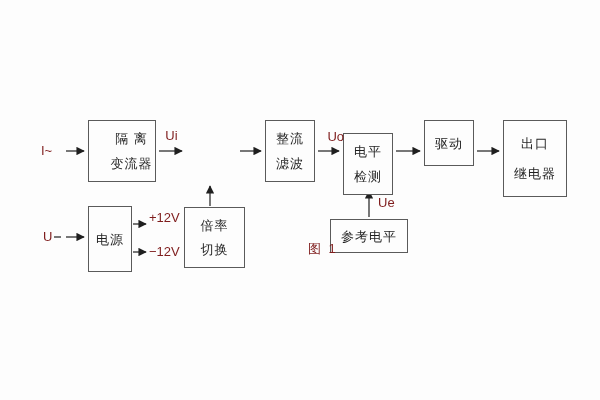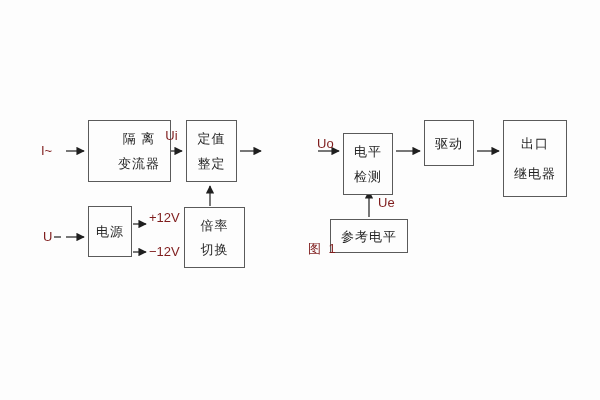--- a/index.html
+++ b/index.html
@@ -20,40 +20,40 @@
     flex-direction: column;
     align-items: center;
     justify-content: space-evenly;
     font-size: 13px;
     line-height: 1;
     letter-spacing: 1px;
     box-sizing: border-box;
     text-align: center;
   }
   .box span { white-space: nowrap; }
-  #b1 { left: 88px;  top: 120px; width: 83px; height: 62px; padding-left: 19px; }
+  #b1 { left: 88px;  top: 120px; width: 68px; height: 62px; padding-left: 19px; }
   #b2 { left: 186px; top: 120px; width: 51px; height: 62px; }
   #b3 { left: 265px; top: 120px; width: 50px; height: 62px; }
   #b4 { left: 343px; top: 120px; width: 50px; height: 62px; margin-top: 13px; }
   #b5 { left: 424px; top: 120px; width: 50px; height: 46px; }
   #b6 { left: 503px; top: 120px; width: 64px; height: 77px; }
-  #b7 { left: 88px;  top: 206px; width: 44px; height: 51px; }
+  #b7 { left: 88px;  top: 206px; width: 44px; height: 66px; }
   #b8 { left: 184px; top: 207px; width: 61px; height: 61px; }
   #b9 { left: 330px; top: 219px; width: 78px; height: 34px; }
   .lbl {
     position: absolute;
     font-size: 13px;
     line-height: 1;
     white-space: nowrap;
     color: #7f1d1d;
   }
   #l-i   { left: 41px;  top: 144px; }
   #l-u   { left: 43px;  top: 230px; }
   #l-ui  { left: 158px; top: 129px; width: 27px; text-align: center; }
-  #l-uo  { left: 317px; top: 137px; width: 27px; text-align: left; }
+  #l-uo  { left: 317px; top: 130px; width: 27px; text-align: right; }
   #l-ue  { left: 378px; top: 196px; }
   #l-p12 { left: 149px; top: 211px; }
   #l-m12 { left: 149px; top: 245px; }
   #caption { left: 308px; top: 242px; letter-spacing: 2px; }
 </style>
 </head>
 <body>
 
 <div class="stage">
 
@@ -76,23 +76,23 @@
       <line x1="133" y1="252" x2="146" y2="252" marker-end="url(#ah)"></line>
       <line x1="210" y1="206" x2="210" y2="186" marker-end="url(#ah)"></line>
       <line x1="369" y1="217" x2="369" y2="191" marker-end="url(#ah)"></line>
     </g>
   </svg>
 
   <div class="box" id="b1">
     <span>隔 离</span>
     <span>变流器</span>
   </div>
-  <div class="box" id="b2">
-    <span>定值</span>
-    <span>整定</span>
+  <div class="box" id="b3">
+    <span>整流</span>
+    <span>滤波</span>
   </div>
   <div class="box" id="b4">
     <span>电平</span>
     <span>检测</span>
   </div>
   <div class="box" id="b5">
     <span>驱动</span>
   </div>
   <div class="box" id="b6">
     <span>出口</span>

